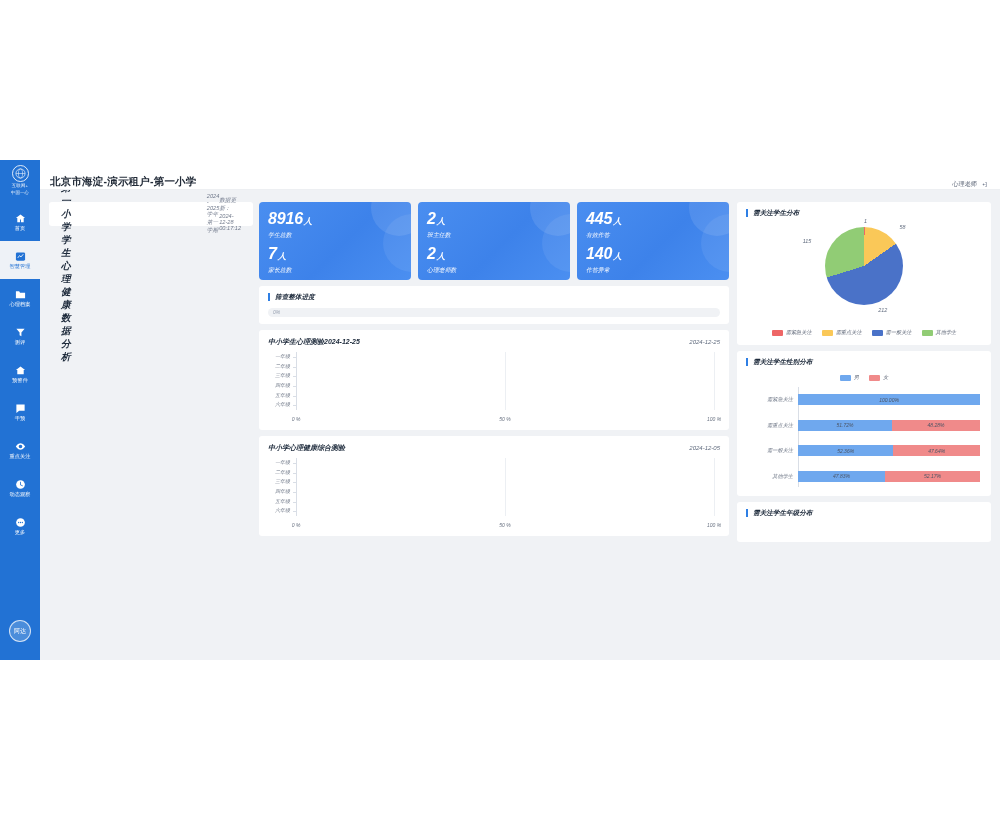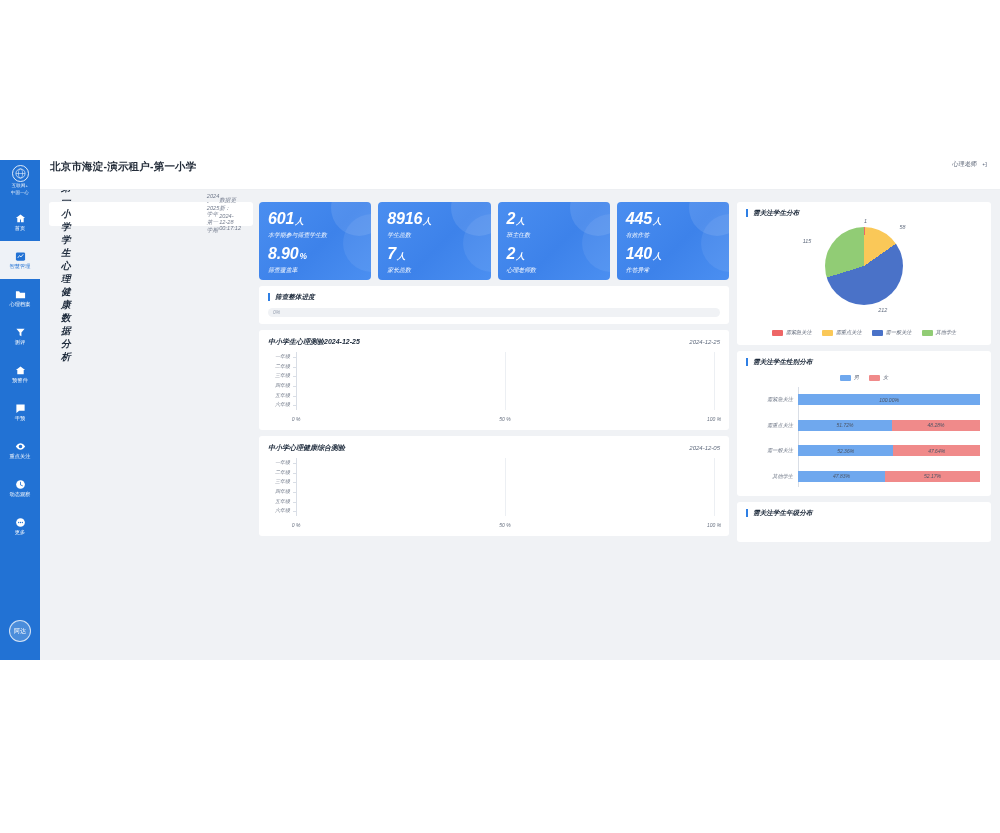--- a/index.html
+++ b/index.html
@@ -66,21 +66,21 @@
     width: 22px; height: 22px; border-radius: 50%;
     background: #4b8ddb; border: 1px solid rgba(255,255,255,.75);
     display: flex; align-items: center; justify-content: center;
     color: #fff; font-size: 6.2px; cursor: pointer;
   }
 
   
   .main { flex: 1; display: flex; flex-direction: column; min-width: 0; }
   .topbar {
     height: 30px; background: #ffffff;
-    display: flex; align-items: flex-start;
+    display: flex; align-items: flex-end;
     padding: 0 12px 0 10px;
     border-bottom: 1px solid #edeff2;
     flex: 0 0 30px;
   }
   .topbar-title { font-size: 10.5px; color: #222b38; font-weight: bold; letter-spacing: .2px; }
   .topbar-right {
     margin-left: auto; display: flex; align-items: center; gap: 4px;
     font-size: 6.2px; color: #5a6374; cursor: pointer;
   }
   .topbar-right svg { width: 7px; height: 7px; fill: #7b8496; }
@@ -342,30 +342,20 @@
         <div class="report-title">北京市海淀-演示租户-第一小学学生心理健康数据分析</div>
         <div class="report-term">2024 - 2025学年 第一学期</div>
         <div class="report-update">数据更新：2024-12-28 00:17:12</div>
       </div>
 
       <div class="columns">
 
         <div class="col-left">
 
           <div class="stats">
-            <div class="stat-card">
-              <div class="stat-block">
-                <div class="stat-val"><span>601</span><span class="unit">人</span></div>
-                <div class="stat-lbl">本学期参与筛查学生数</div>
-              </div>
-              <div class="stat-block">
-                <div class="stat-val"><span>8.90</span><span class="unit">%</span></div>
-                <div class="stat-lbl">筛查覆盖率</div>
-              </div>
-            </div>
 
             <div class="stat-card">
               <div class="stat-block">
                 <div class="stat-val"><span>8916</span><span class="unit">人</span></div>
                 <div class="stat-lbl">学生总数</div>
               </div>
               <div class="stat-block">
                 <div class="stat-val"><span>7</span><span class="unit">人</span></div>
                 <div class="stat-lbl">家长总数</div>
               </div>

